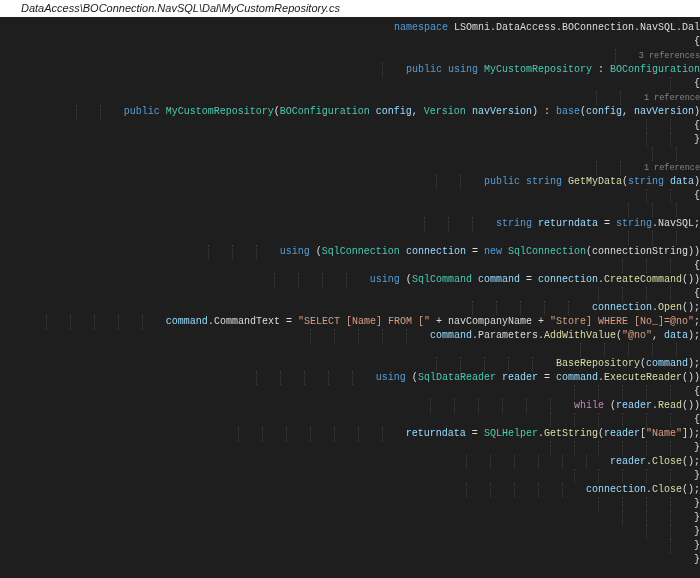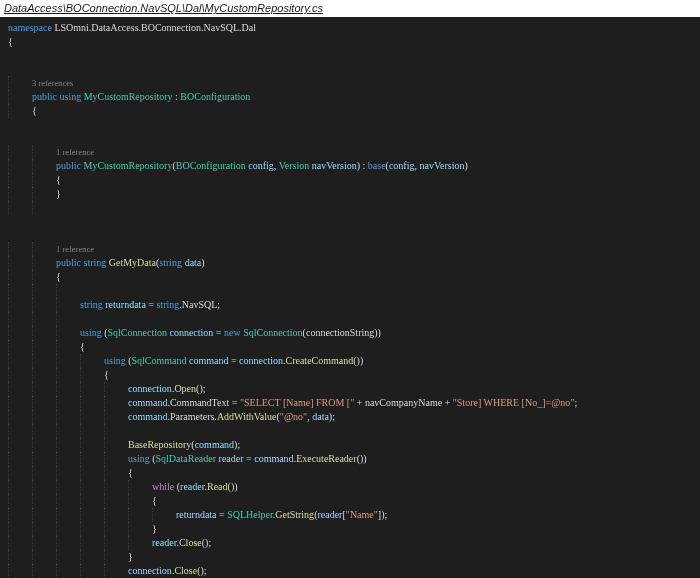--- a/index.html
+++ b/index.html
@@ -4,44 +4,43 @@
 <style>
   * { margin:0; padding:0; box-sizing:border-box; }
   html,body { width:700px; height:578px; overflow:hidden; }
   body { background:#ffffff; font-family:"Liberation Mono", monospace; }
 
   .file-header {
     height:17px;
     background:var(--c-header_bg, #ffffff);
     color:#1a1a1a;
     font:italic 11px "Liberation Sans", sans-serif;
-    padding:2px 0 0 4px;
+    padding:2px 0 0 21px;
     white-space:nowrap;
-    text-decoration:underline;
   }
 
   .code-area {
     background:var(--c-background, #1e1e1e);
     height:561px;
     padding:4px 0 0 8px;
     overflow:hidden;
   }
 
   .line {
     white-space:pre;
-    font-family:Liberation Serif, serif;
+    font-family:Liberation Mono, monospace;
     font-size:10px;
     line-height:14px;
     height:14px;
     color:var(--c-plain, #dcdcdc);
+    text-align:right;
   }
   .line.lens {
     font-size:8.5px;
     color:var(--c-codelens, #848484);
-    margin-top:27px;
   }
 
   .guide {
     display:inline-block;
     width:24px;
     height:14px;
     border-left:1px dotted var(--c-guide, #3e3e3e);
     vertical-align:top;
   }
 

